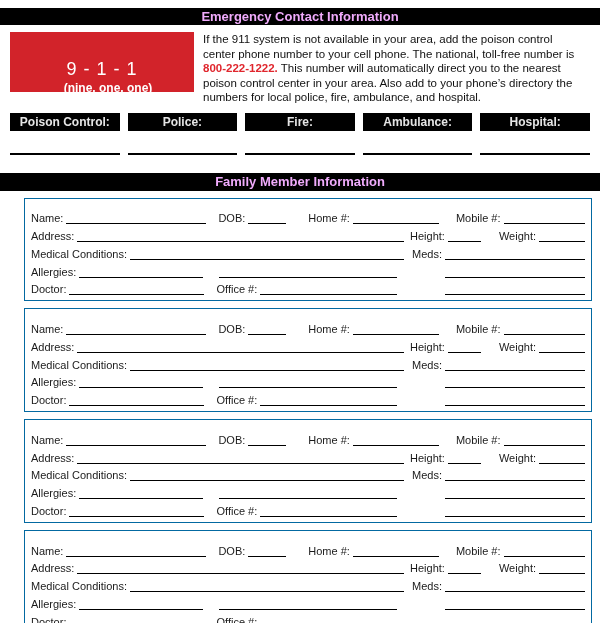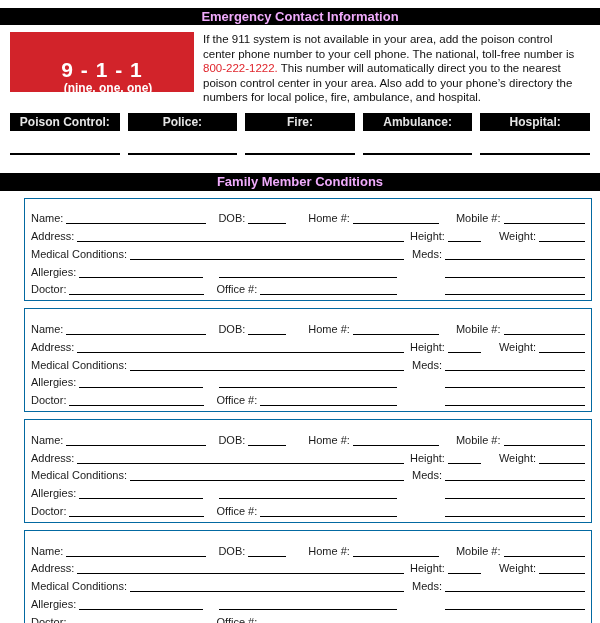--- a/index.html
+++ b/index.html
@@ -14,28 +14,28 @@
   }
   .bar.first { margin-top: 8px; height: 17px; line-height: 17px; }
   .bar.family { margin-top: 18px; }
 
   .intro { margin: 7px 10px 0 10px; display: flex; align-items: flex-start; }
   .badge {
     width: 184px; height: 60px; background: #d2232a; color: #fff;
     display: flex; flex-direction: column; justify-content: center;
     text-align: center; flex-shrink: 0;
   }
-  .badge-num { font-size: 21px; font-weight: bold; letter-spacing: 1px; line-height: 23px; margin-top: 44px; }
+  .badge-num { font-size: 18px; font-weight: normal; letter-spacing: 1px; line-height: 23px; margin-top: 44px; }
   .badge-sub { font-size: 12px; font-weight: bold; line-height: 14px; padding-left: 12px; }
   .badge-cap { font-size: 13px; font-weight: bold; line-height: 15px; }
   .instructions {
     margin: 0 14px 0 9px; flex: 1; font-size: 11.5px; line-height: 14.5px;
     color: #111; text-align: left;
   }
-  .phone { color: #e0262d; font-weight: normal; text-align: right; }
+  .phone { color: #e0262d; font-weight: bold; text-align: right; }
 
   .contact-row { margin: 8px 10px 0 10px; display: flex; gap: 8px; }
   .contact-box {
     flex: 1; background: #000; color: #e5e5e5; font-weight: bold; font-size: 12px;
     text-align: center; height: 18px; line-height: 18px; white-space: nowrap;
   }
   .contact-lines { margin: 22px 10px 0 10px; display: flex; gap: 8px; }
   .contact-line { flex: 1; height: 0; border-bottom: 2px solid #000; }
 
   #members { margin: 7px 8px 0 8px; }
@@ -84,21 +84,21 @@
 
 <div class="contact-lines">
   <div class="contact-line"></div>
   <div class="contact-line"></div>
   <div class="contact-line"></div>
   <div class="contact-line"></div>
   <div class="contact-line"></div>
 </div>
 
 <div class="bar family">
-  <span>Family Member Conditions</span>
+  <span>Family Member Information</span>
 </div>
 
 <div id="members">
   <div class="member-block">
     <div class="m-row">
       <span class="lbl">Name:</span>
       <span class="line w140"></span>
       <span class="lbl ml12">DOB:</span>
       <span class="line w38"></span>
       <span class="lbl ml22">Home #:</span>

